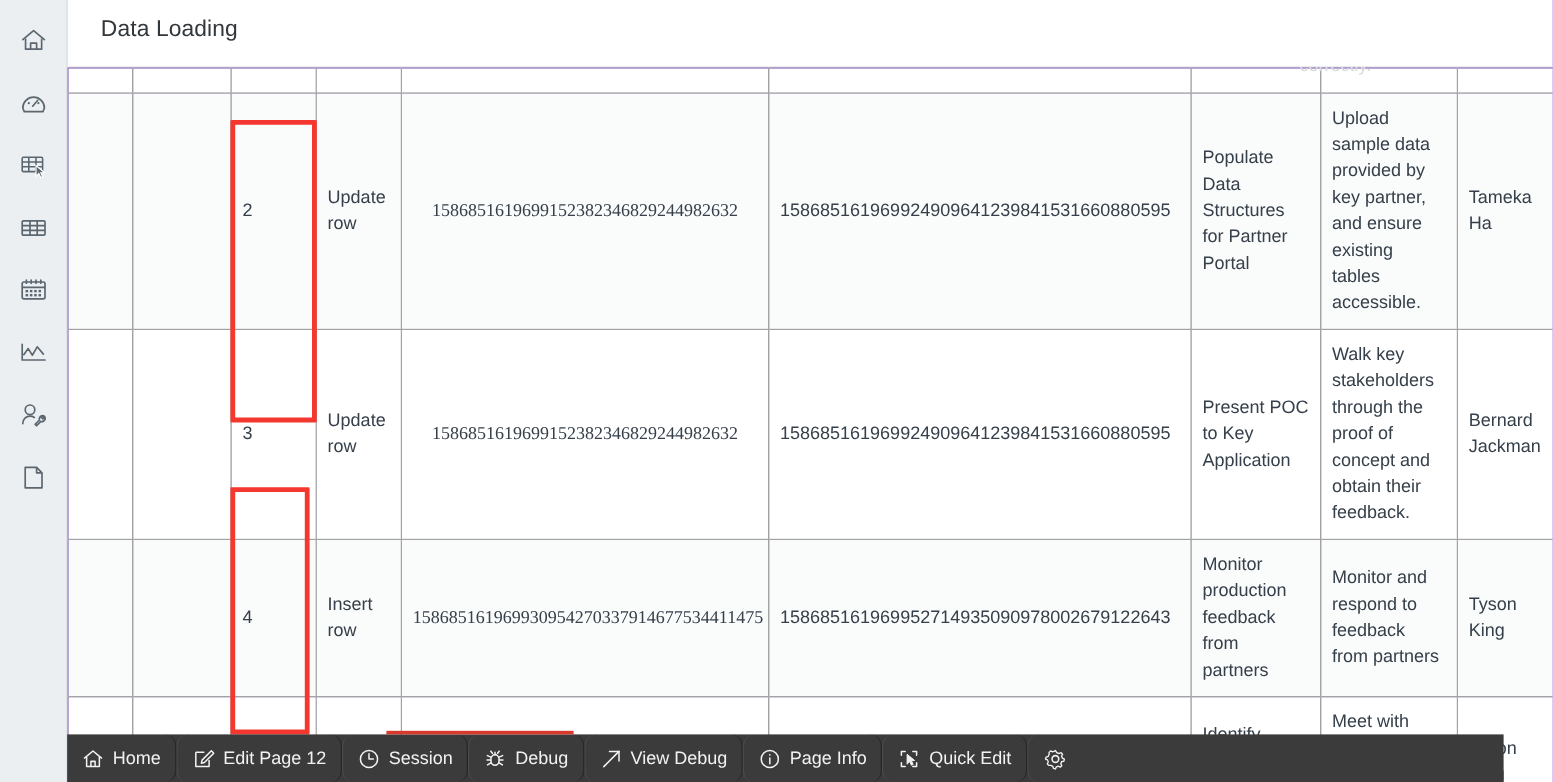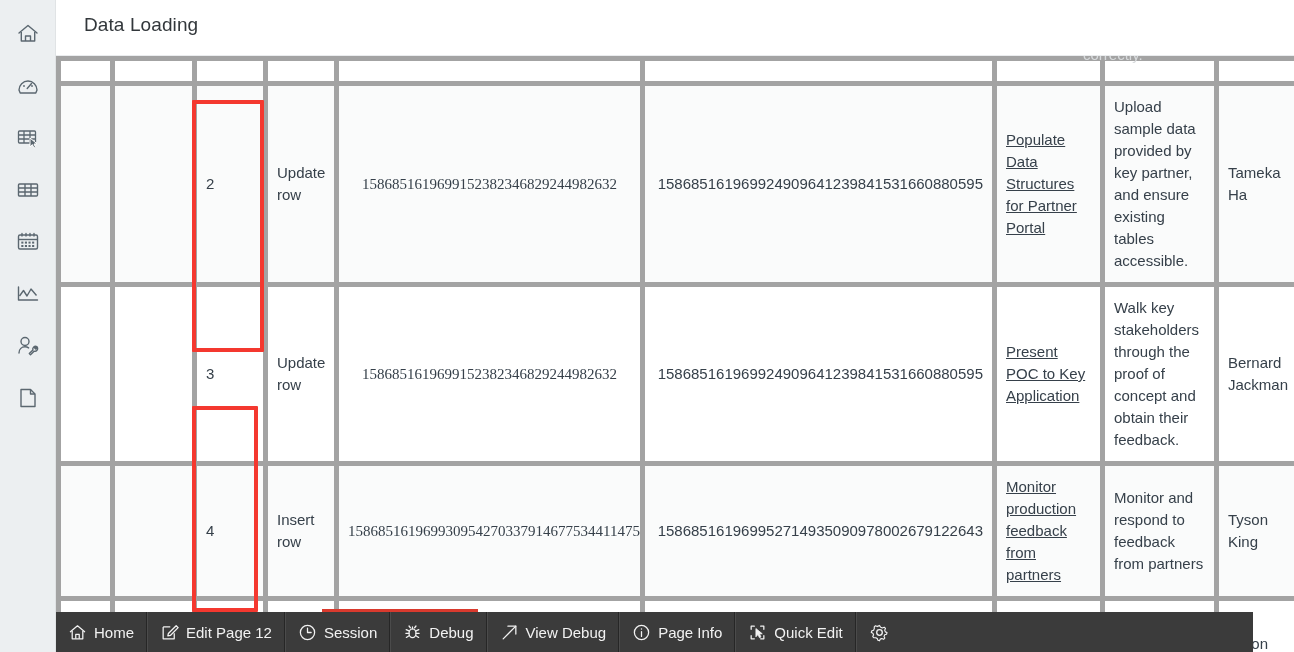--- a/index.html
+++ b/index.html
@@ -56,34 +56,34 @@
     overflow: hidden;
   }
   table.grid {
     border-collapse: collapse;
     table-layout: fixed;
     width: 1238px;
     font-size: 15px;
     color: #36404a;
   }
   table.grid td {
-    border: 5px solid #a3a3a3;
+    border: 1px solid #a3a3a3;
     padding: 10px 9px;
     vertical-align: middle;
     line-height: 22px;
     background: #ffffff;
   }
   tr.alt td { background: #fafbfb; }
   td.c-spacer   { width: 54px;  border-left: none; }
   td.c-gutter   { width: 82px;  }
   td.c-rownum   { width: 71px;  text-align: left; padding-left: 14px; }
   td.c-action   { width: 71px;  }
   td.c-num1     { width: 306px; text-align: center; font-family: Liberation Serif, serif; }
-  td.c-num2     { width: 352px; text-align: right; }
-  td.c-task     { width: 108px; text-decoration: underline; }
+  td.c-num2     { width: 352px; text-align: left; }
+  td.c-task     { width: 108px; }
   td.c-desc     { width: 114px; }
   td.c-owner    { width: 88px;  border-right: none; }
   .topcut td { height: 6px; padding: 0; border-top: none; }
 
   
   .annot {
     position: absolute;
     border: 4px solid #f4382f;
     z-index: 6;
     pointer-events: none;
@@ -96,21 +96,21 @@
     background: #3b3b3b;
     display: flex; align-items: stretch;
     z-index: 10;
   }
   .dev-item {
     display: flex; align-items: center; gap: 7px;
     padding: 14px 12px;
     color: #f2f2f2; font-size: 15px;
     border-right: 1px solid #262626;
     border-left: 1px solid #4b4b4b;
-    cursor: pointer; white-space: nowrap;
+    cursor: pointer; white-space: nowrap; border-radius: 10px;
   }
   .dev-item:first-child { border-left: none; }
   .dev-item:last-child { border-right: none; }
   .dev-item svg { display: block; flex: 0 0 auto; }
   #devbar-accent {
     position: absolute; left: 322px; bottom: 40px; width: 156px; height: 3px;
     background: #d93a2e; z-index: 11;
   }
 </style>
 </head>

